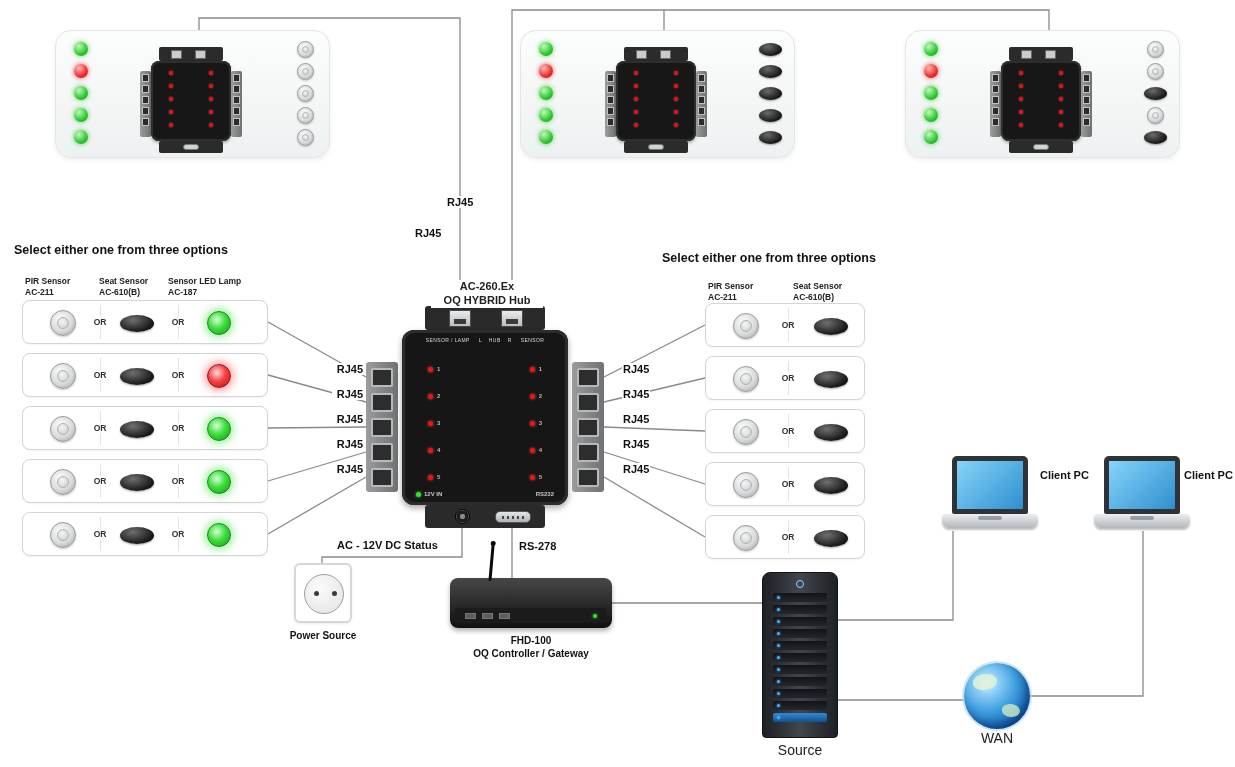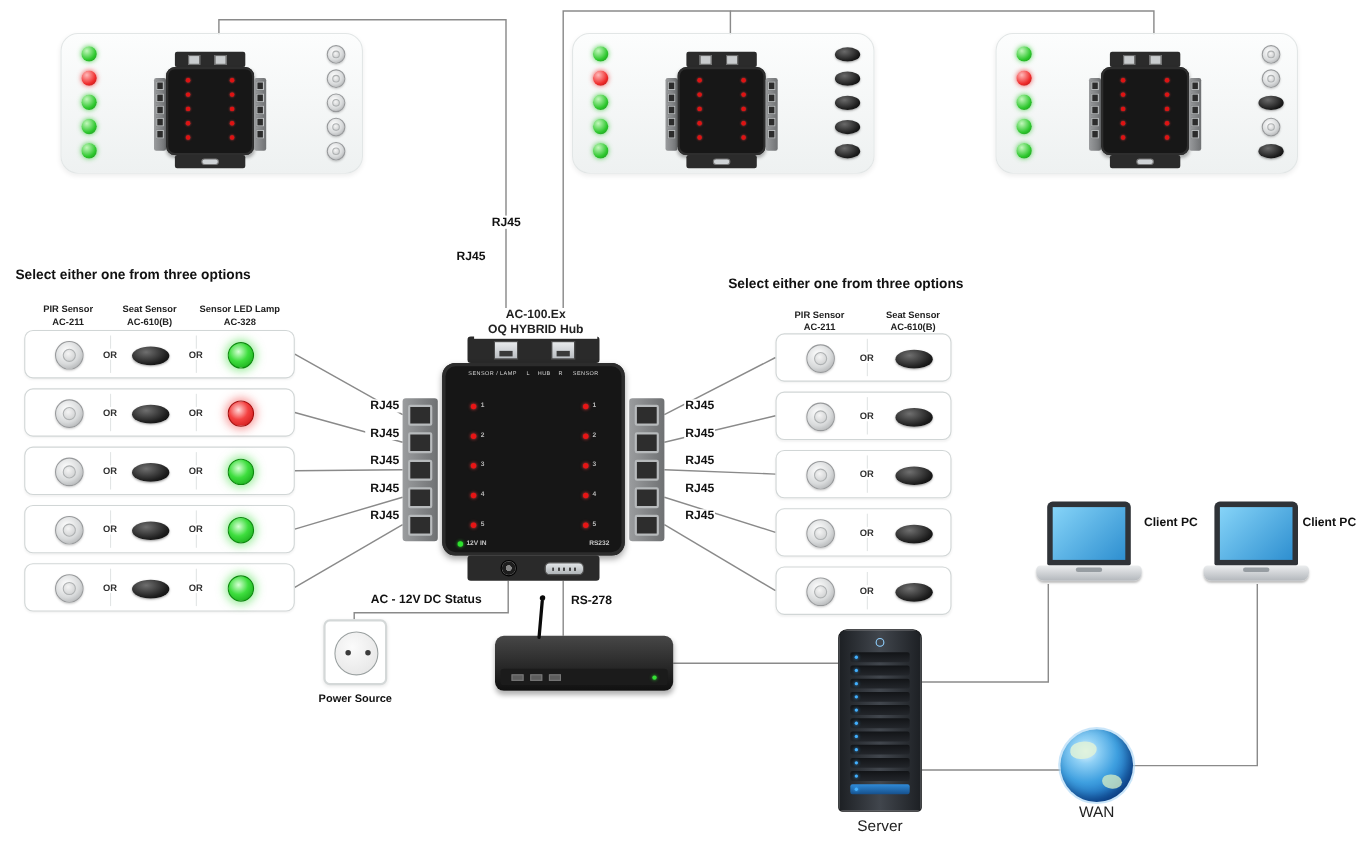--- a/index.html
+++ b/index.html
@@ -38,21 +38,21 @@
   .mh-row i { width:4px; height:4px; border-radius:50%; background:#e01212; box-shadow:0 0 2px #ff4545; }
   .mh-strip { top:40px; width:11px; height:66px; background:linear-gradient(90deg,#9a9c9e,#6f7173); border-radius:2px; }
   .mh-strip.l { left:84px; } .mh-strip.r { left:175px; }
   .mh-strip i { display:block; width:7px; height:8px; margin:3px auto 0; background:#2c2c2c; border:1px solid #bfc2c4; }
   .mh-flange-b { left:103px; top:110px; width:64px; height:12px; background:#2b2b2b; border-radius:2px; }
   .mh-flange-b i { position:absolute; left:24px; top:3px; width:16px; height:6px; background:#cfd3d6;
                    border-radius:3px; border:1px solid #777; }
 
   
   .opt-heading { position:absolute; z-index:2; font-weight:bold; font-size:12.5px; color:#111; }
-  .col-h { position:absolute; z-index:2; text-align:center; font-weight:bold; font-size:8.5px;
+  .col-h { position:absolute; z-index:2; font-weight:bold; font-size:8.5px;
            line-height:1.3; color:#222; }
   .opt-row { position:absolute; z-index:2; height:44px; background:#fff; border:1px solid #d1d6d6;
              border-radius:8px; box-shadow:0 1px 2px rgba(0,0,0,.05); }
   .row-l { left:22px; width:246px; }
   .row-r { left:705px; width:160px; }
   .divider { position:absolute; top:4px; bottom:4px; border-left:1px solid #e2e5e5; }
   .or { position:absolute; top:50%; transform:translateY(-50%); width:22px; text-align:center;
         font-size:8.5px; font-weight:bold; color:#333; background:#fff; z-index:3; }
   .dome-lg { position:absolute; left:27px; top:9px; width:26px; height:26px; border-radius:50%;
              background:radial-gradient(circle at 40% 35%, #ffffff, #d8dadb 55%, #9c9ea0);
@@ -396,21 +396,21 @@
   <div class="col-h" style="left:25px; top:276px; width:74px">
     <div>PIR Sensor</div>
       <div>AC-211</div>
   </div>
   <div class="col-h" style="left:99px; top:276px; width:74px">
     <div>Seat Sensor</div>
       <div>AC-610(B)</div>
   </div>
   <div class="col-h" style="left:168px; top:276px; width:100px">
     <div>Sensor LED Lamp</div>
-      <div>AC-328</div>
+      <div>AC-187</div>
   </div>
 
   <div class="opt-row row-l" style="top:300px">
     <i class="divider" style="left:77px"></i>
       <i class="divider" style="left:155px"></i>
     <span class="dome-lg"></span>
     <span class="or" style="left:66px">OR</span>
     <span class="oval-lg"></span>
     <span class="or" style="left:144px">OR</span>
     <span class="lamp lamp-green"></span>
@@ -499,21 +499,21 @@
     <span class="oval-lg"></span>
   </div>
 
   <span class="tag" style="left:622px; top:363px">RJ45</span>
   <span class="tag" style="left:622px; top:388px">RJ45</span>
   <span class="tag" style="left:622px; top:413px">RJ45</span>
   <span class="tag" style="left:622px; top:438px">RJ45</span>
   <span class="tag" style="left:622px; top:463px">RJ45</span>
 
   <div class="hub-title">
-    <div>AC-100.Ex</div>
+    <div>AC-260.Ex</div>
     <div>OQ HYBRID Hub</div>
   </div>
   <div class="hub-flange-t">
     <span class="rjport" style="left:24px"></span>
     <span class="rjport" style="left:76px"></span>
   </div>
   <div class="hub-strip l">
       <i></i>
       <i></i>
       <i></i>
@@ -600,39 +600,43 @@
   <div class="dev-label" style="left:280px; top:629px; width:86px">Power Source</div>
 
   <div class="controller">
     <div class="antenna"></div>
     <div class="ctrl-face">
         <i></i>
         <i></i>
         <i></i>
         <em></em>
       </div>
+  </div>
+  <div class="dev-label" style="left:440px; top:634px; width:182px">
+    <div>FHD-100</div>
+    <div>OQ Controller / Gateway</div>
   </div>
 
   <div class="server">
     <div class="srv-top">
         <i></i>
       </div>
     <div class="srv-slat"></div>
       <div class="srv-slat"></div>
       <div class="srv-slat"></div>
       <div class="srv-slat"></div>
     <div class="srv-slat"></div>
       <div class="srv-slat"></div>
       <div class="srv-slat"></div>
       <div class="srv-slat"></div>
     <div class="srv-slat"></div>
       <div class="srv-slat"></div>
       <div class="srv-slat blue"></div>
   </div>
-  <div class="big-label" style="left:762px; top:742px; width:76px">Server</div>
+  <div class="big-label" style="left:762px; top:742px; width:76px">Source</div>
 
   <div class="wan"></div>
   <div class="big-label" style="left:960px; top:730px; width:74px">WAN</div>
 
   <div class="laptop" style="left:942px; top:456px">
     <div class="lt-screen">
         <i></i>
       </div>
     <div class="lt-base"></div>
   </div>

